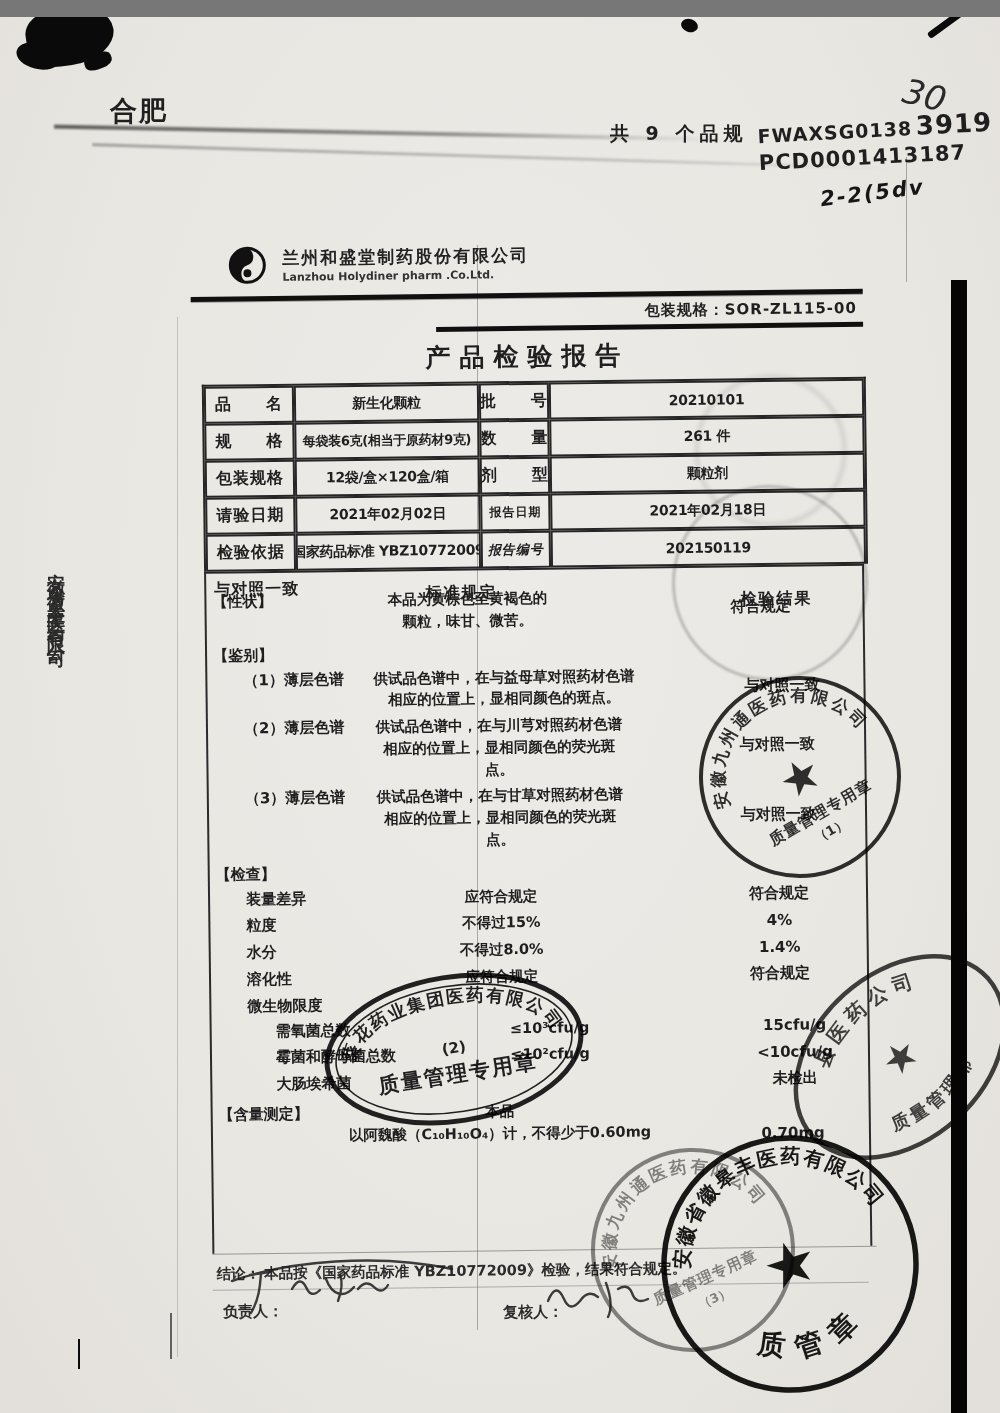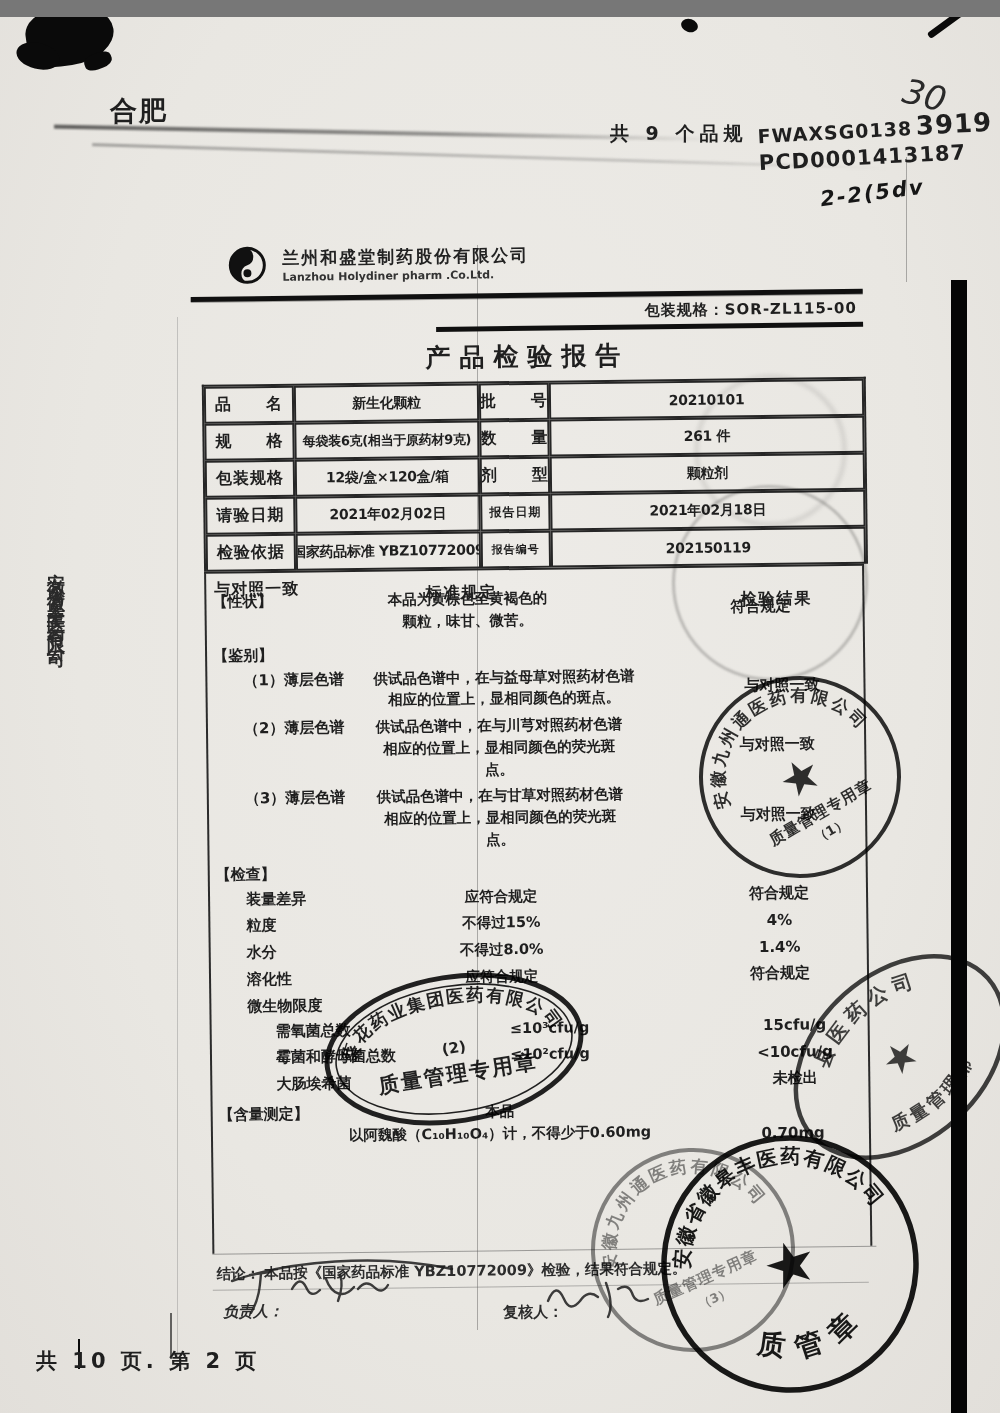--- a/index.html
+++ b/index.html
@@ -56,21 +56,21 @@
   .ind2 .b-label{padding-left:64px;flex-basis:168px;}
   .b-spec{flex:0 0 250px;text-align:center;font-size:14.5px;line-height:1.5;}
   .ind2 .b-spec{flex-basis:212px;}
   .b-result{flex:1;text-align:center;font-size:15px;align-self:center;padding-left:66px;}
   .nowrap{white-space:nowrap;}
   .secgap{margin-top:10px;}
   
   .concl{border-top:1px solid rgba(90,90,90,.55);margin-left:10px;width:656px;padding:10px 4px 6px 4px;font-size:14.5px;font-weight:700;display:flex;color:#2c2c2c;}
   .concl .clabel{white-space:nowrap;margin-right:4px;}
   .sigrow{border-top:1px solid rgba(100,100,100,.45);margin-left:10px;width:656px;height:52px;position:relative;font-size:15px;font-weight:700;color:#2c2c2c;}
-  .siglab1{position:absolute;left:10px;top:12px;font-style:italic;}
+  .siglab1{position:absolute;left:10px;top:12px;}
   .siglab2{position:absolute;left:290px;top:16px;}
   
   .stamp{position:absolute;mix-blend-mode:multiply;z-index:6;}
   .faintstamp{position:absolute;border-radius:50%;z-index:5;mix-blend-mode:multiply;}
   svg text{font-family:"DejaVu Sans","Liberation Sans",sans-serif;}
 </style>
 </head>
 <body>
 
 <div class="page">
@@ -91,21 +91,20 @@
 
   <div class="city">合肥</div>
   <div class="speccount">共  9  个品规</div>
   <div class="codes">
     <div><span class="code1">FWAXSG0138</span><span class="code1b">3919</span></div>
     <div class="code2">PCD0001413187</div>
   </div>
   <div class="hw30">30</div>
   <div class="hwnote">2-2(5dv</div>
   <div class="sidecompany">安徽省徽皋丰医药有限公司</div>
-  <div class="footer">共 10 页. 第 2 页</div>
 
   <div class="doc">
     <div class="logo-row">
       <svg class="logo" viewBox="0 0 42 46">
         <circle cx="21" cy="23" r="17" fill="none" stroke="#111" stroke-width="3"></circle>
         <path d="M21 6 A17 17 0 0 0 21 40 A 9 9 0 0 1 21 23 A 9 9 0 0 0 21 6" fill="#111"></path>
         <circle cx="21" cy="31" r="4" fill="#111"></circle>
       </svg>
       <div class="cnames">
         <div class="cname-cn">兰州和盛堂制药股份有限公司</div>
@@ -138,21 +137,21 @@
       </div>
       <div class="r">
         <div class="cell lab">请验日期</div>
         <div class="cell val">2021年02月02日</div>
         <div class="cell lab" style="font-size:12px;">报告日期</div>
         <div class="cell val">2021年02月18日</div>
       </div>
       <div class="r">
         <div class="cell lab">检验依据</div>
         <div class="cell val">国家药品标准 YBZ10772009</div>
-        <div class="cell lab" style="font-size:11px;">报告编号</div>
+        <div class="cell lab" style="font-size:13px;font-style:italic;">报告编号</div>
         <div class="cell val">202150119</div>
       </div>
     </div>
 
     <div class="bodybox">
       <div class="bhead">
         <span class="h1">与对照一致</span>
         <span class="h2">标准规定</span>
         <span class="h3">检验结果</span>
       </div>

